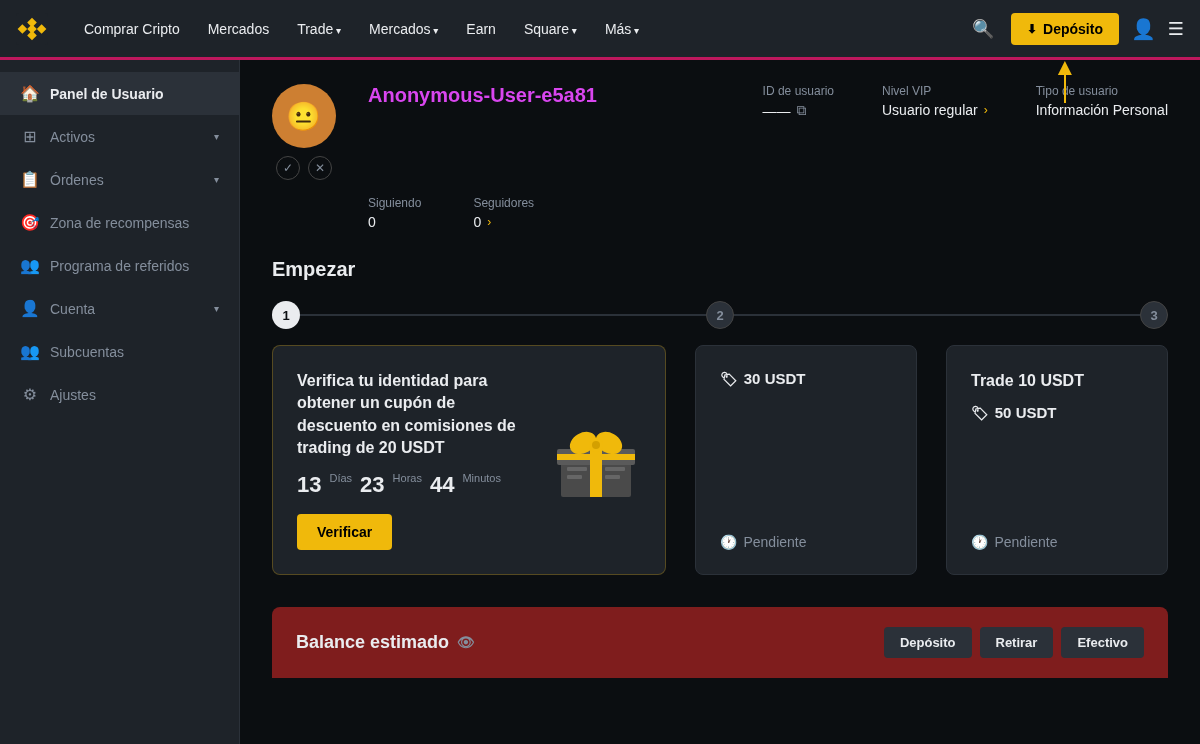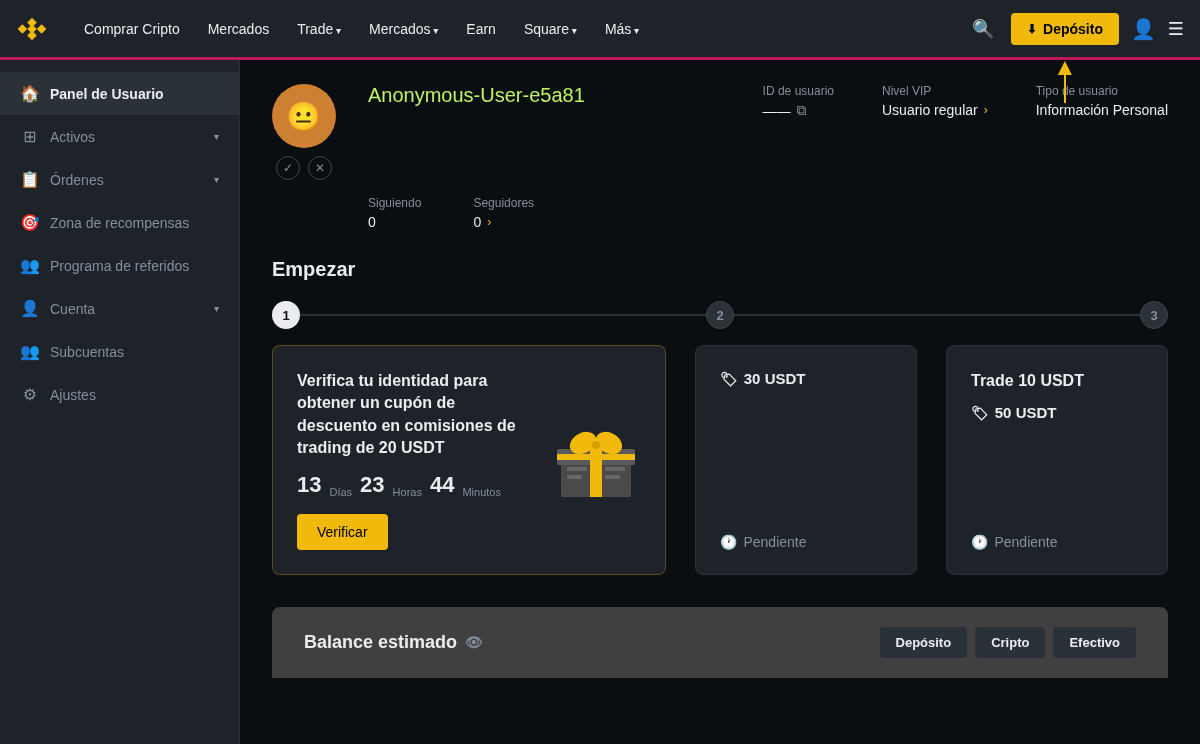--- a/index.html
+++ b/index.html
@@ -170,22 +170,22 @@
       border: 1px solid #444;
       display: flex;
       align-items: center;
       justify-content: center;
       font-size: 12px;
       cursor: pointer;
       color: #848e9c;
     }
     .user-name {
       font-size: 20px;
-      font-weight: 400;
-      color: #bef264;
+      font-weight: 700;
+      color: #d946ef;
       margin-bottom: 8px;
     }
     .user-stats {
       display: flex;
       gap: 48px;
     }
     .stat-group {
       display: flex;
       flex-direction: column;
       gap: 4px;
@@ -299,21 +299,21 @@
       font-weight: 600;
       color: #eaecef;
       margin-bottom: 8px;
     }
     .reward-icon {
       font-size: 14px;
     }
     .countdown {
       display: flex;
       gap: 8px;
-      align-items: flex-end;
+      align-items: flex-start;
       font-size: 13px;
       color: #eaecef;
       margin-bottom: 16px;
     }
     .countdown-num {
       font-size: 22px;
       font-weight: 700;
     }
     .countdown-label {
       font-size: 11px;
@@ -324,43 +324,43 @@
       height: 90px;
       flex-shrink: 0;
       align-self: center;
     }
     .verify-btn {
       background: #f0b90b;
       color: #000;
       border: none;
       padding: 10px 20px;
       border-radius: 4px;
-      font-weight: 400;
+      font-weight: 700;
       font-size: 14px;
       cursor: pointer;
       display: inline-block;
     }
     .pending-label {
       display: flex;
       align-items: center;
       gap: 6px;
       color: #848e9c;
       font-size: 14px;
       margin-top: 8px;
     }
     .pending-icon {
       font-size: 14px;
       color: #848e9c;
     }
 
     
     .balance-section {
-      background: #404040;
+      background: #7f1d1d;
       border-radius: 8px 8px 0 0;
-      padding: 20px 32px;
+      padding: 20px 24px;
       display: flex;
       align-items: center;
       justify-content: space-between;
     }
     .balance-title {
       font-size: 18px;
       font-weight: 600;
       color: #eaecef;
       display: flex;
       align-items: center;
@@ -628,19 +628,19 @@
       </div>
     </div>
 
     <div class="balance-section">
       <div class="balance-title">
         <span>Balance estimado</span>
         <span style="color:#848e9c; font-size:14px; cursor:pointer;">👁</span>
       </div>
       <div class="balance-actions">
         <button class="balance-btn">Depósito</button>
-        <button class="balance-btn">Cripto</button>
+        <button class="balance-btn">Retirar</button>
         <button class="balance-btn">Efectivo</button>
       </div>
     </div>
 
   </main>
 </div>
 
 </body></html>

